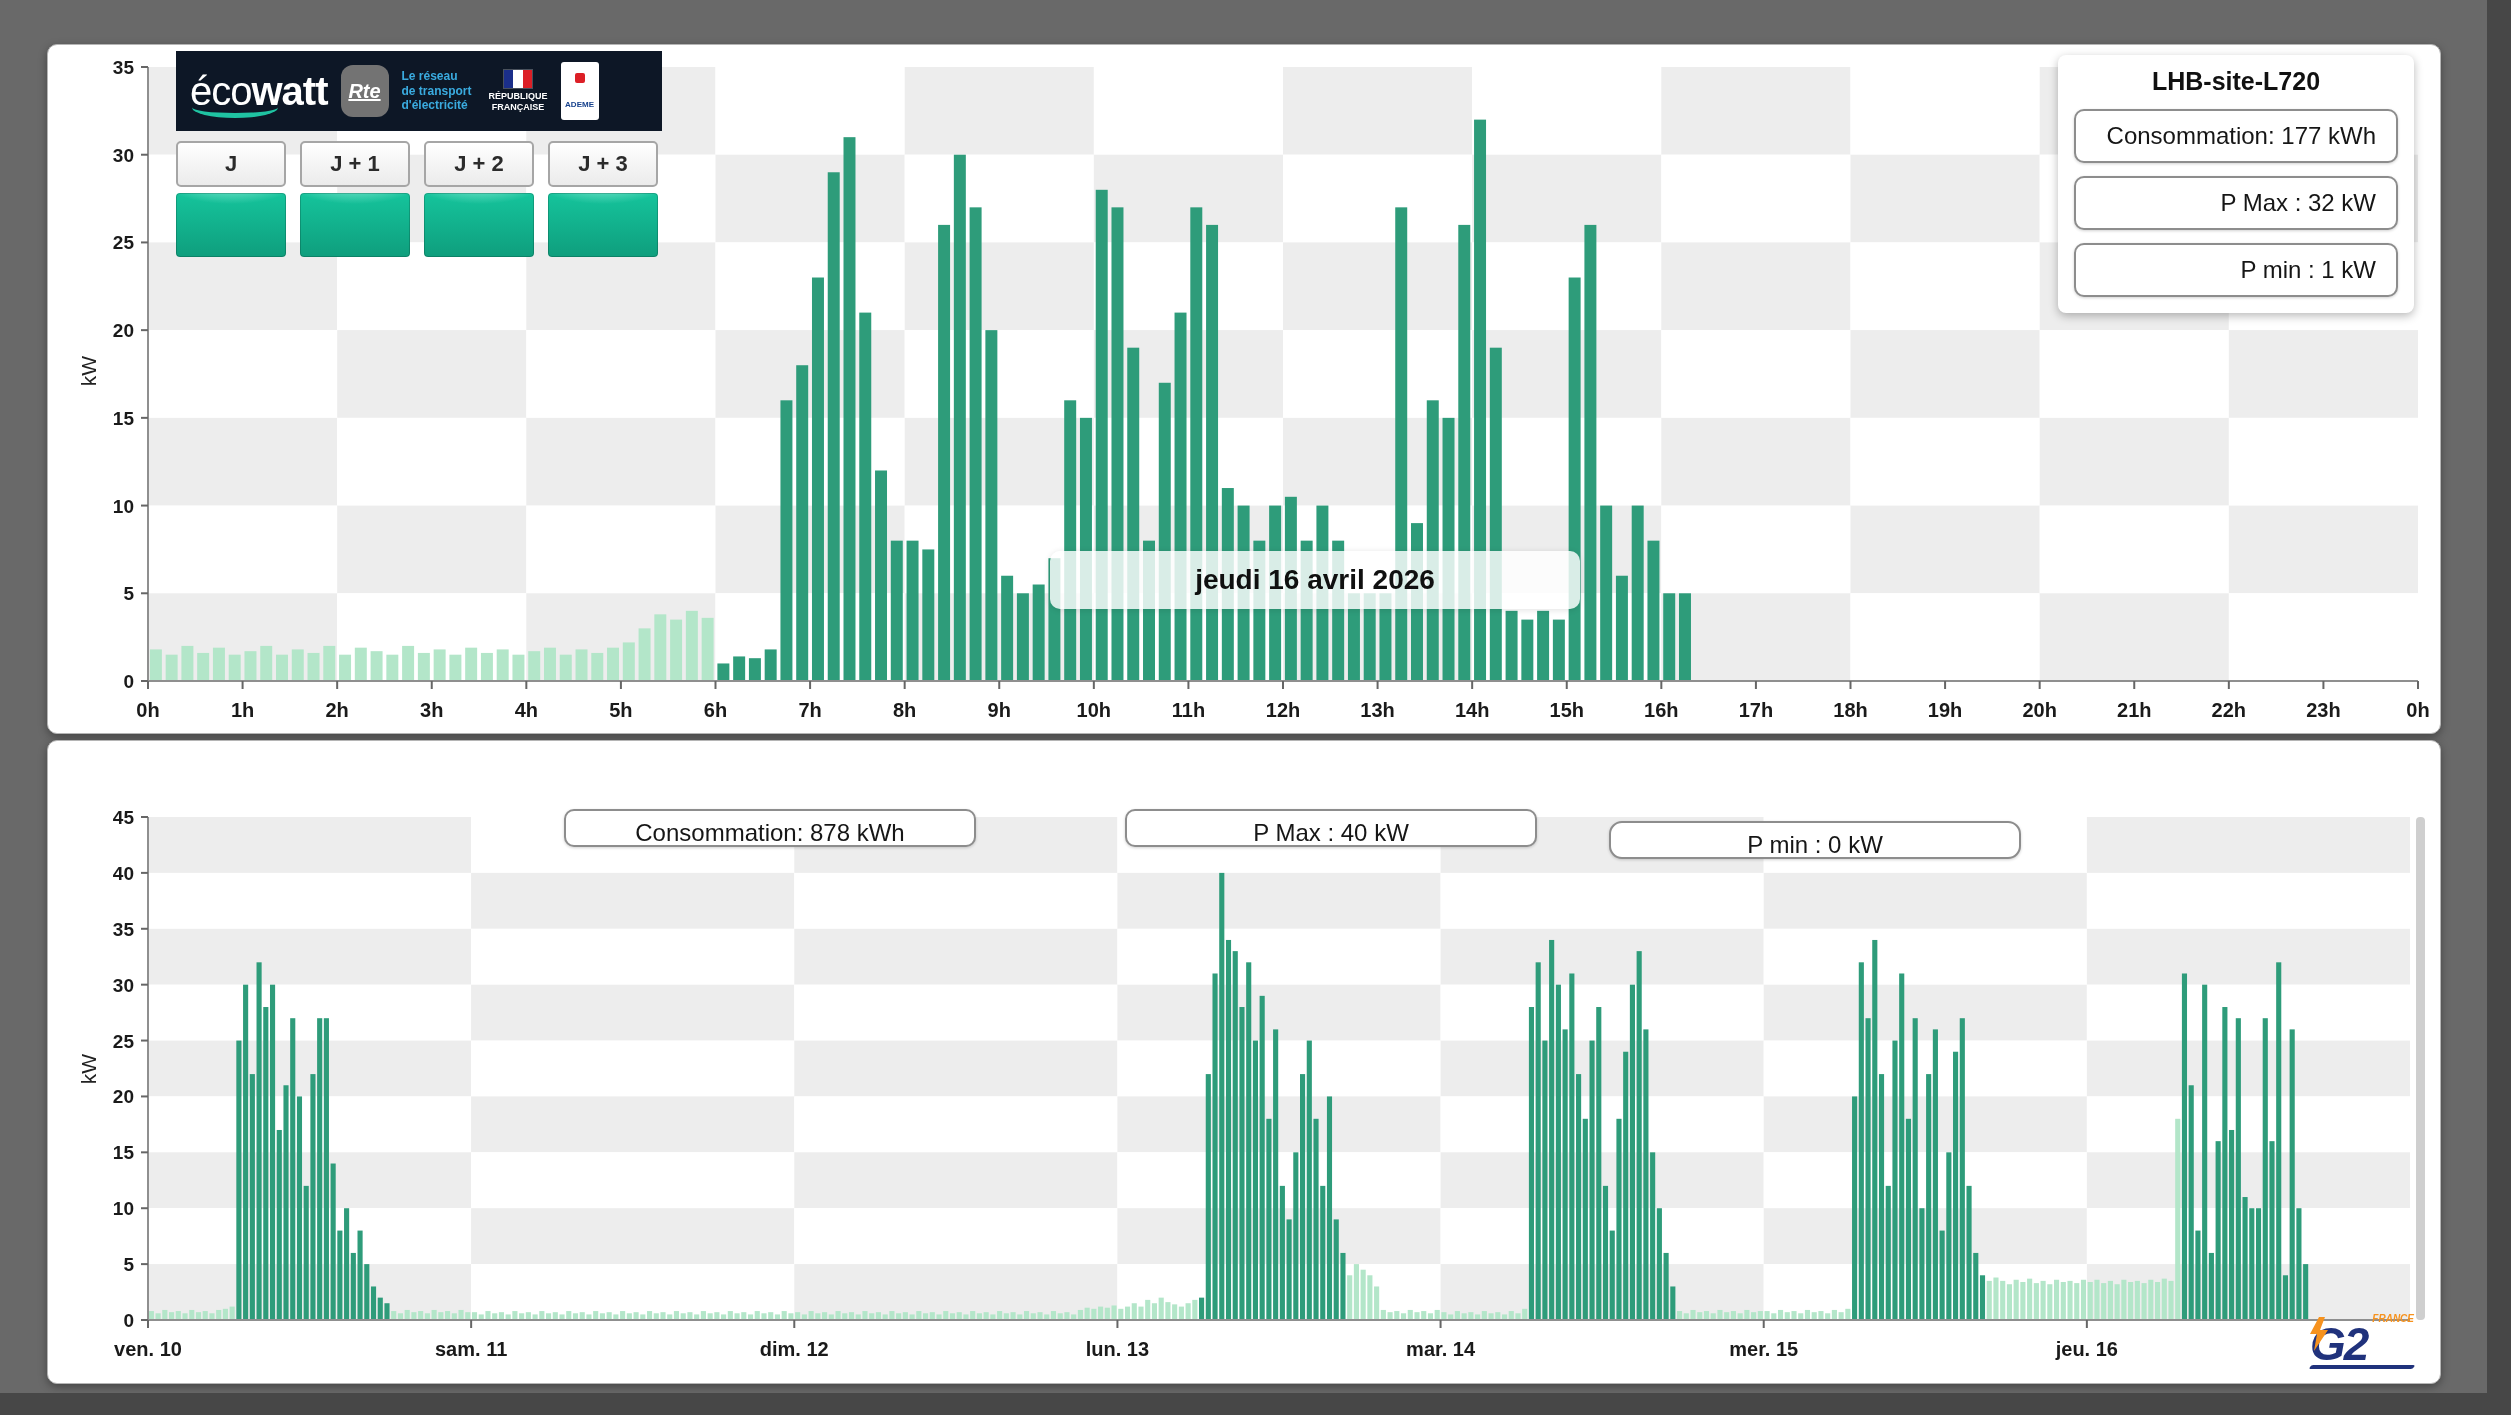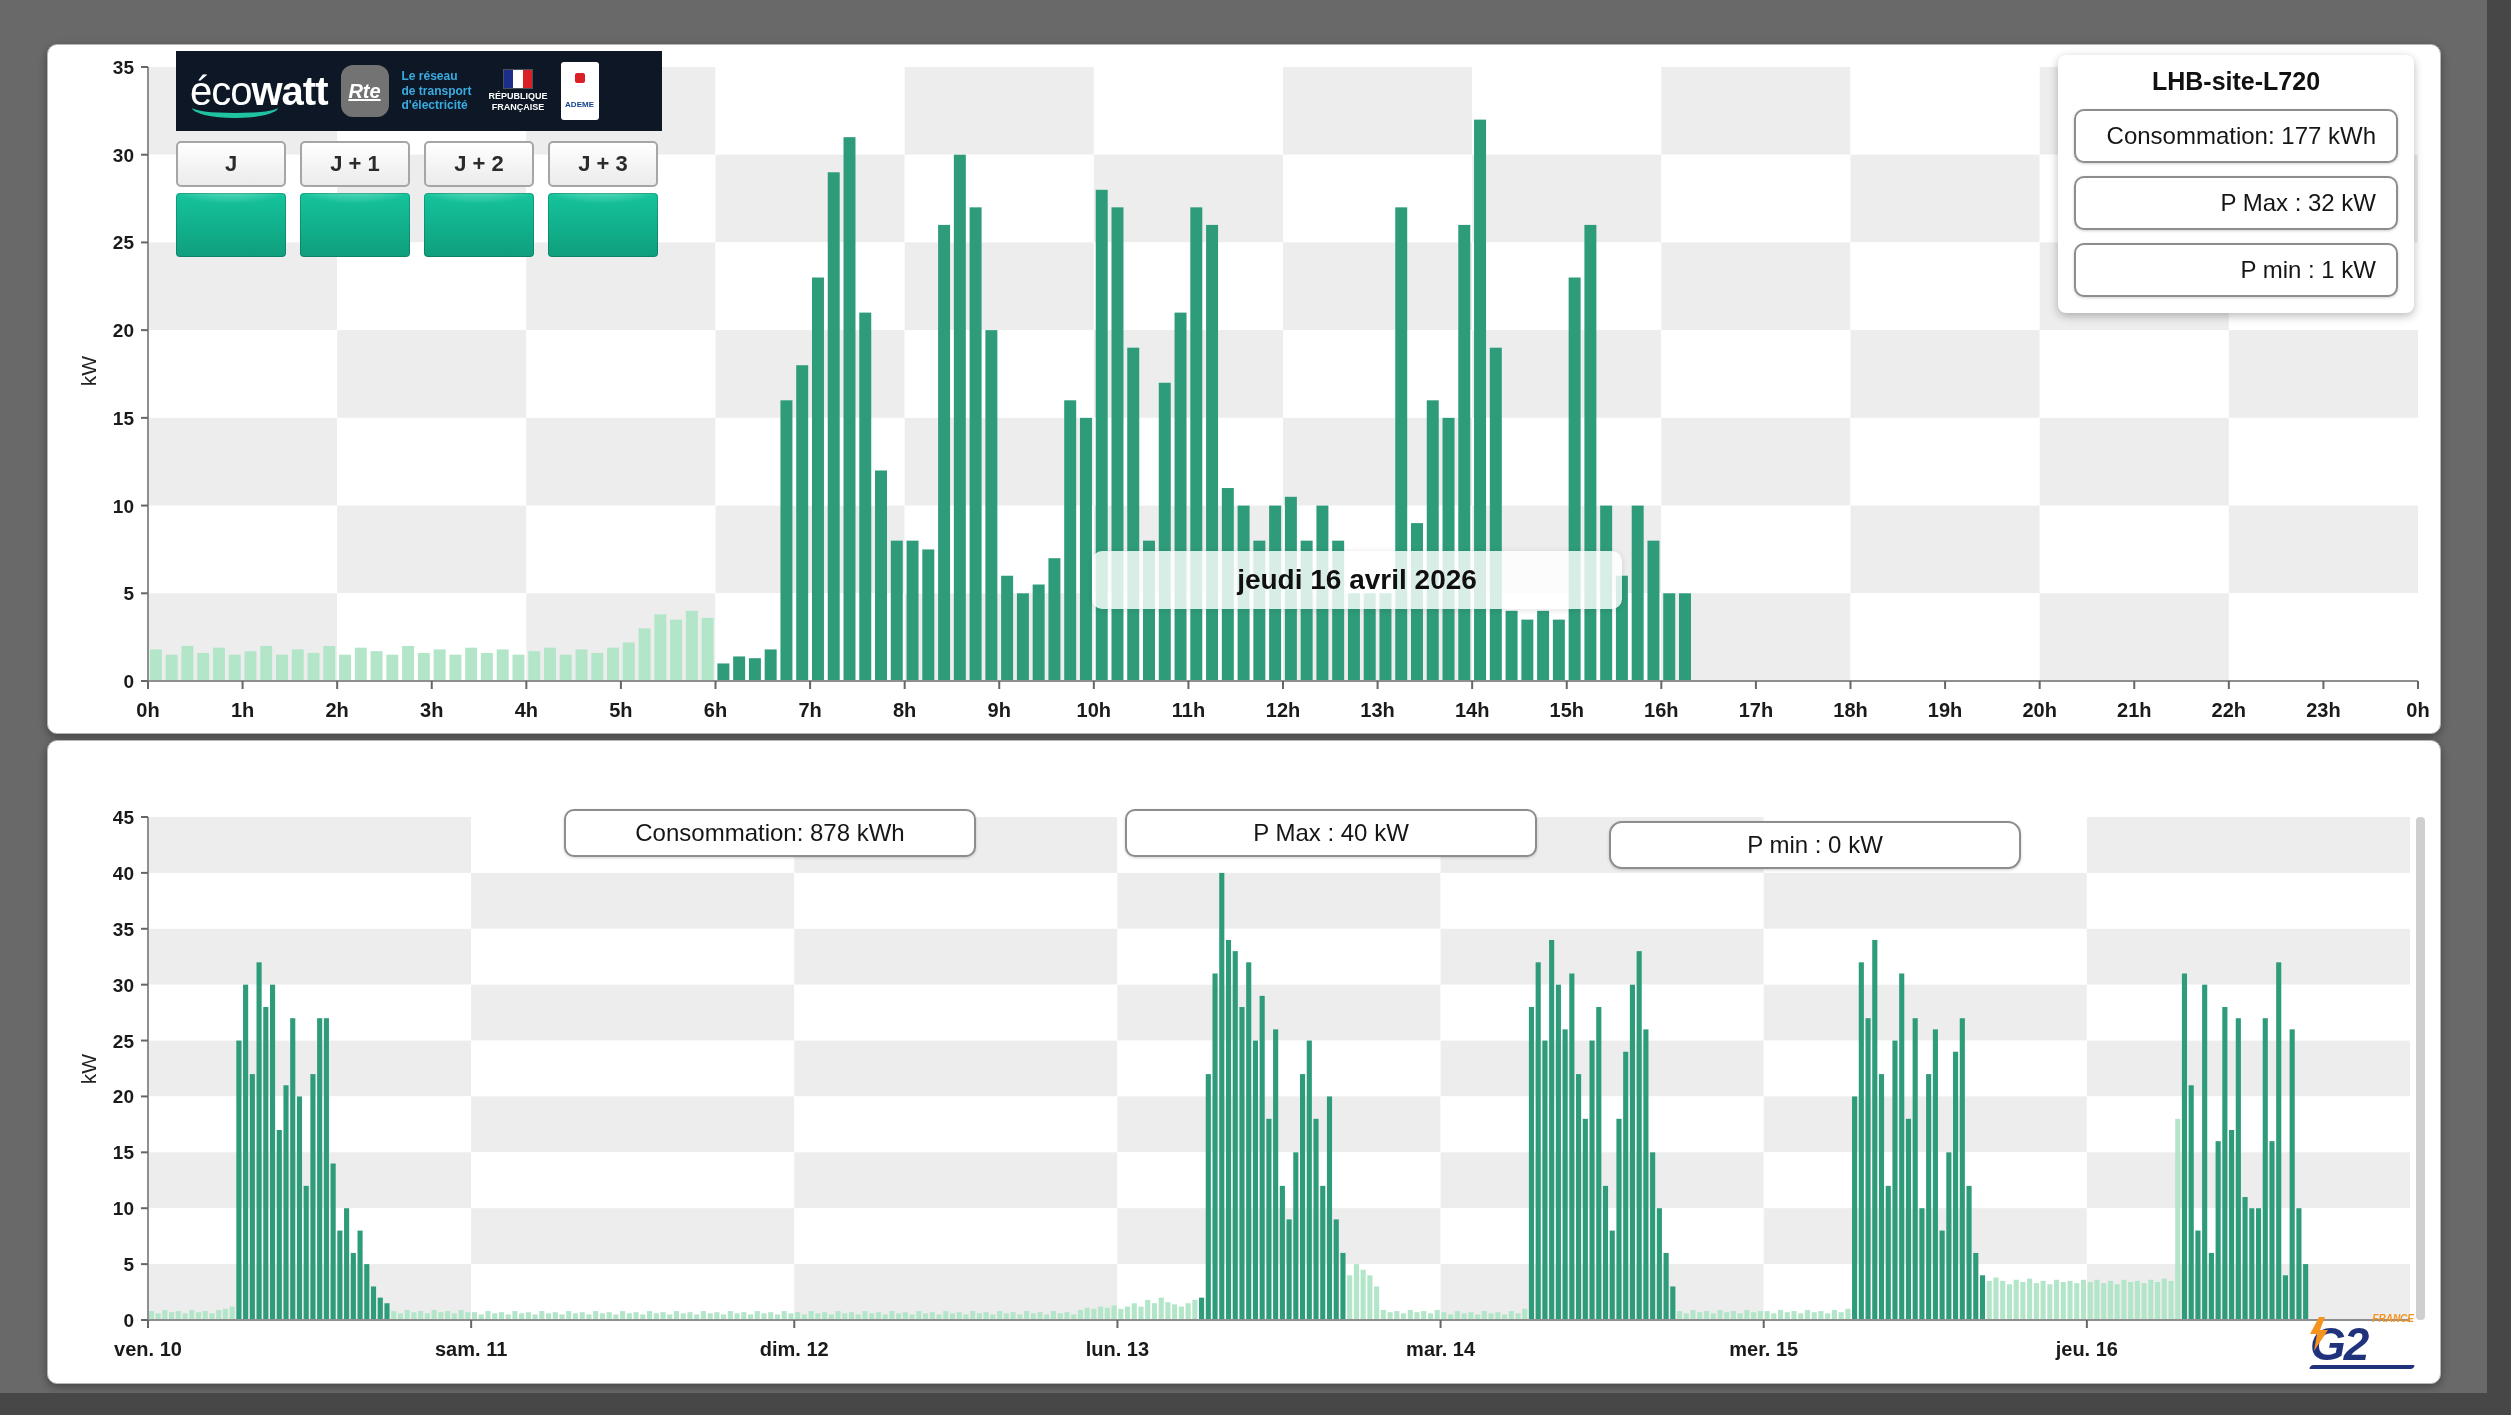--- a/index.html
+++ b/index.html
@@ -51,35 +51,35 @@
 
   
   .stats-card{position:absolute;right:26px;top:10px;width:356px;background:#fff;border-radius:8px;
     box-shadow:0 3px 10px rgba(0,0,0,0.28);padding:12px 16px 16px;box-sizing:border-box;
     display:flex;flex-direction:column;gap:13px;}
   .site-title{text-align:center;font-weight:bold;font-size:25px;color:#111;}
   .stat-box{border:2px solid #8d8d8d;border-radius:10px;background:#fff;text-align:right;
     font-size:24px;color:#161616;padding:11px 20px;box-shadow:0 1px 3px rgba(0,0,0,0.18);}
 
   
-  .wk-stat{position:absolute;width:412px;height:48px;line-height:44px;border:2px solid #8d8d8d;
+  .wk-stat{position:absolute;width:412px;height:38px;line-height:44px;border:2px solid #8d8d8d;
     border-radius:10px;background:#fff;text-align:center;font-size:24px;color:#161616;
     box-shadow:0 1px 3px rgba(0,0,0,0.18);box-sizing:border-box;}
   .wk-stat.s1{left:516px;top:68px;}
   .wk-stat.s2{left:1077px;top:68px;}
   .wk-stat.s3{left:1561px;top:80px;border-radius:13px;}
 
   .y-axis-title{position:absolute;font-size:21px;color:#222;transform:rotate(-90deg);}
   .y-title-day{left:26px;top:314px;}
   .y-title-week{left:26px;top:316px;}
 
   .date-overlay{position:absolute;left:1002px;top:506px;width:530px;height:58px;
     background:rgba(255,255,255,0.82);border-radius:10px;display:flex;align-items:center;
     justify-content:center;font-size:28px;font-weight:bold;color:#101010;
-    box-shadow:0 1px 6px rgba(0,0,0,0.12);margin-left:42px;}
+    box-shadow:0 1px 6px rgba(0,0,0,0.12);}
 
   
   .g2e{position:absolute;right:26px;bottom:12px;width:104px;height:54px;}
   .g2e .g2-main{font-size:46px;font-weight:bold;font-style:italic;color:#20327c;letter-spacing:-2px;}
   .g2e svg{vertical-align:baseline;margin-left:-2px;}
   .g2e .g2-fr{position:absolute;top:-4px;right:0;font-size:10px;font-weight:bold;
     font-style:italic;color:#f6921e;}
   .g2e .g2-underline{position:absolute;left:0;bottom:2px;width:100%;height:4px;background:#20327c;
     border-radius:2px;transform:skewX(-32deg);}
 </style>

